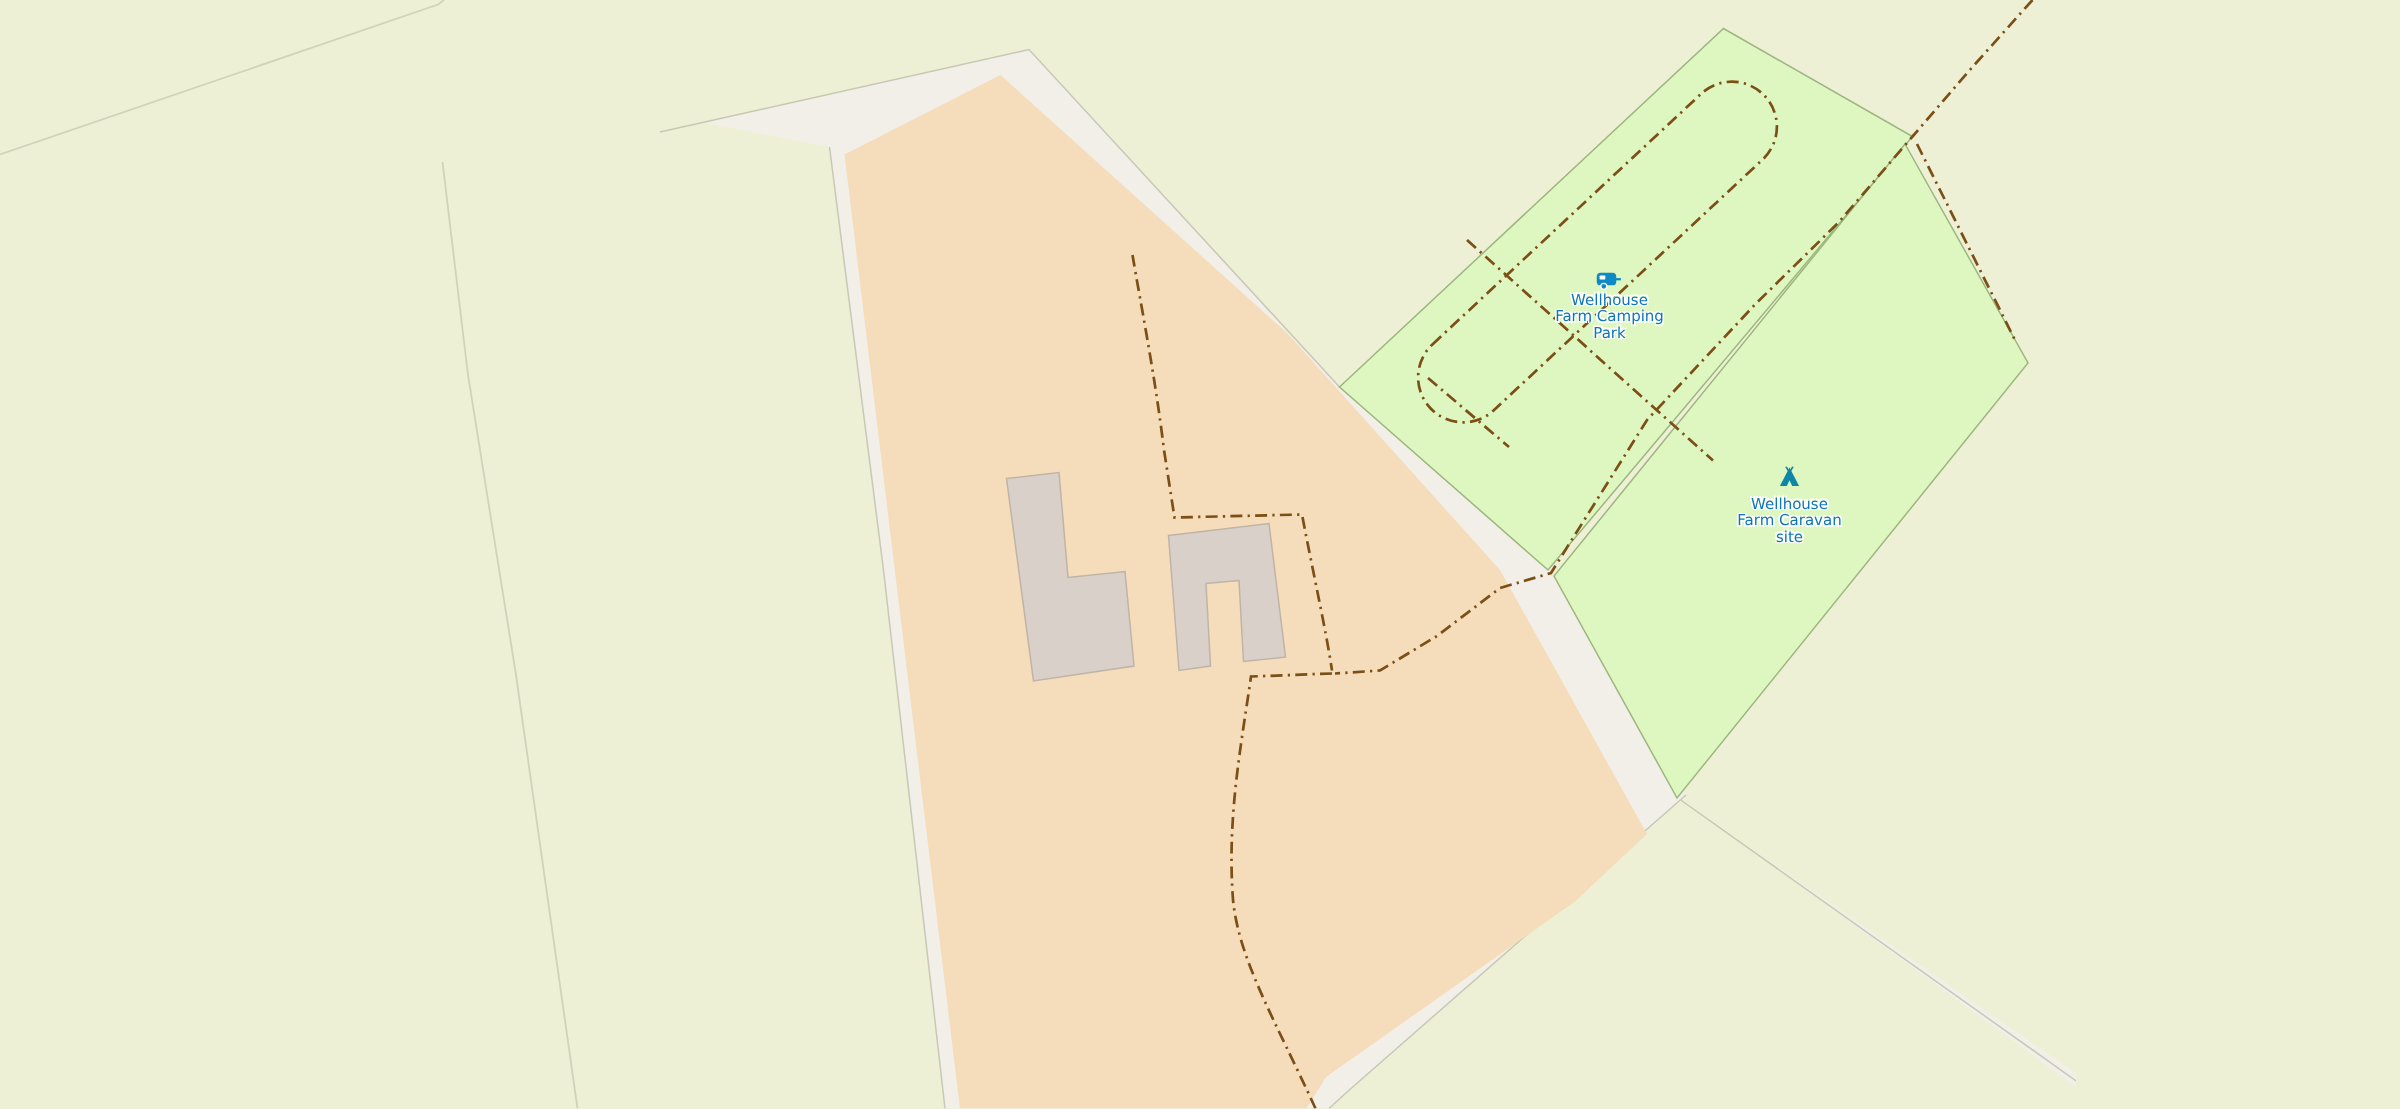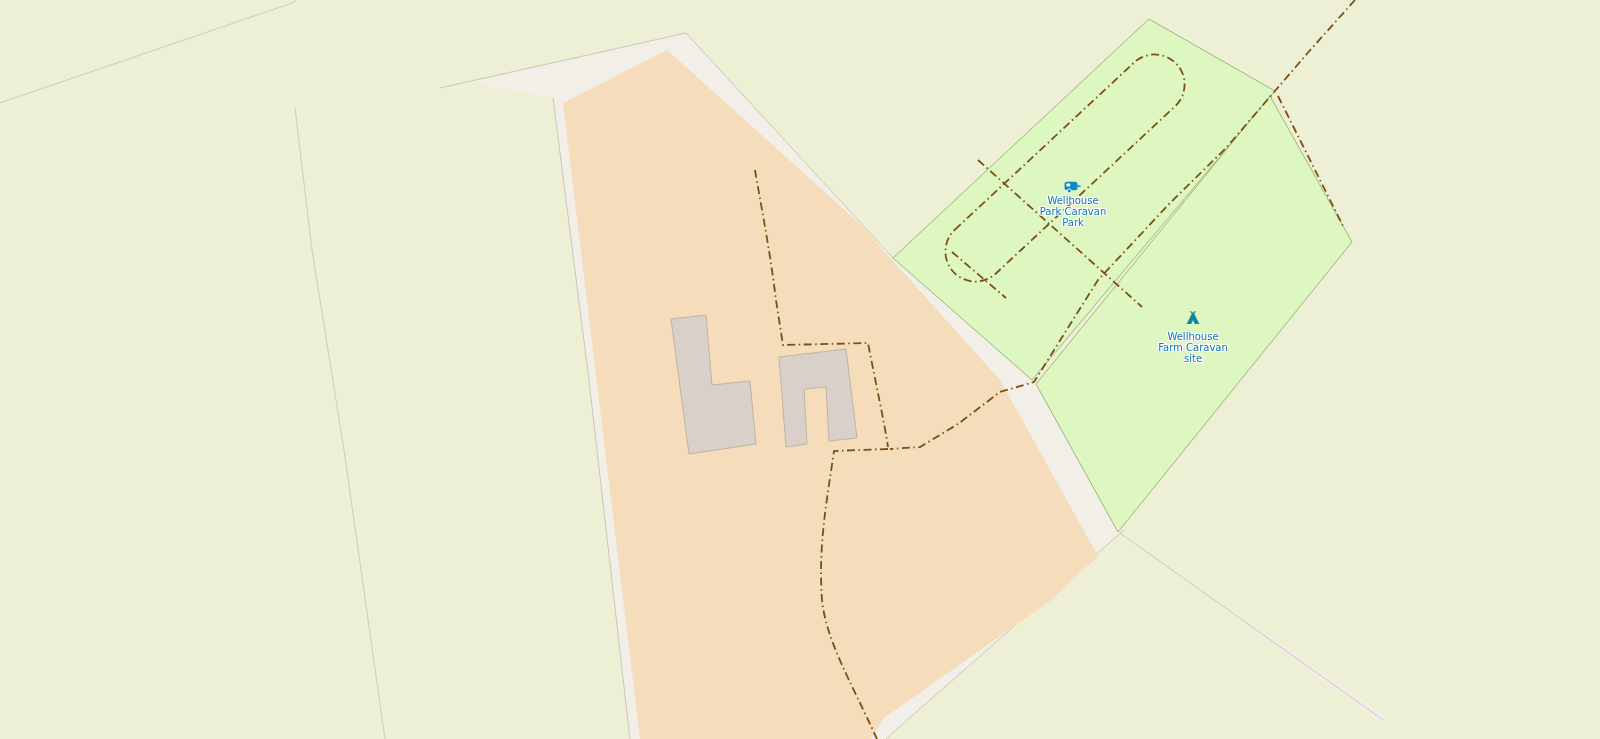--- a/index.html
+++ b/index.html
@@ -63,21 +63,21 @@
     <svg width="17" height="13" viewBox="0 0 17 13">
       <rect x="0.5" y="0.8" width="13" height="8.4" rx="2.6" fill="#0e8bc4"></rect>
       <rect x="2.4" y="2.6" width="3.8" height="2.8" rx="0.6" fill="#ffffff"></rect>
       <rect x="13.2" y="4.4" width="3.4" height="1.5" fill="#0e8bc4"></rect>
       <circle cx="5.2" cy="9.9" r="2" fill="#0e8bc4" stroke="#ffffff" stroke-width="0.9"></circle>
     </svg>
   </div>
 
   <div class="map-label" style="left:1013px;top:195px;width:120px">
     <div>Wellhouse</div>
-    <div>Park Caravan</div>
+    <div>Farm Camping</div>
     <div>Park</div>
   </div>
 
   <div class="poi-icon" style="left:1186px;top:311px">
     <svg width="14" height="14" viewBox="0 0 14 14">
       <path d="M7,0.6 L13.4,13 L8.8,13 L7,9.2 L5.2,13 L0.6,13 Z" fill="#0e87a6"></path>
       <path d="M4.6,0 L7,4 L9.4,0" fill="none" stroke="#0e87a6" stroke-width="1.1"></path>
     </svg>
   </div>
 

